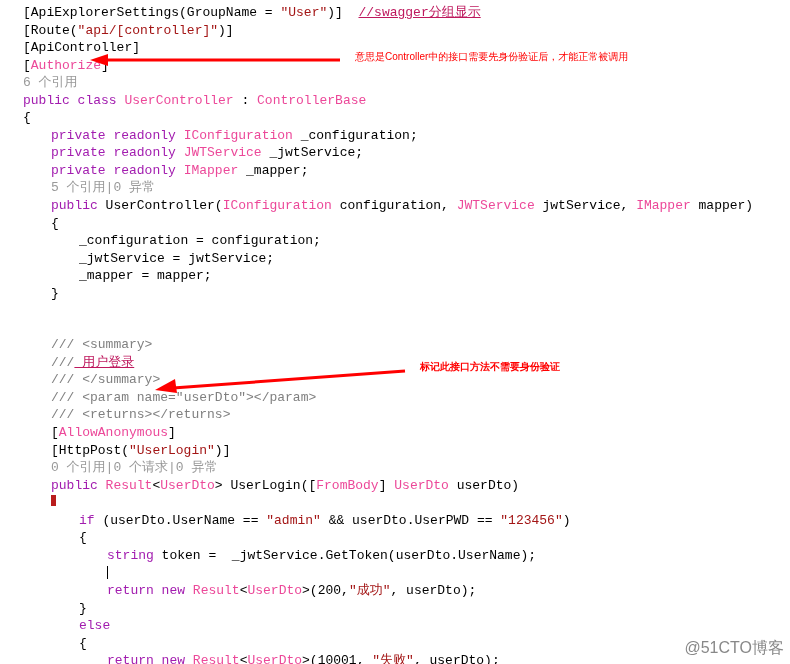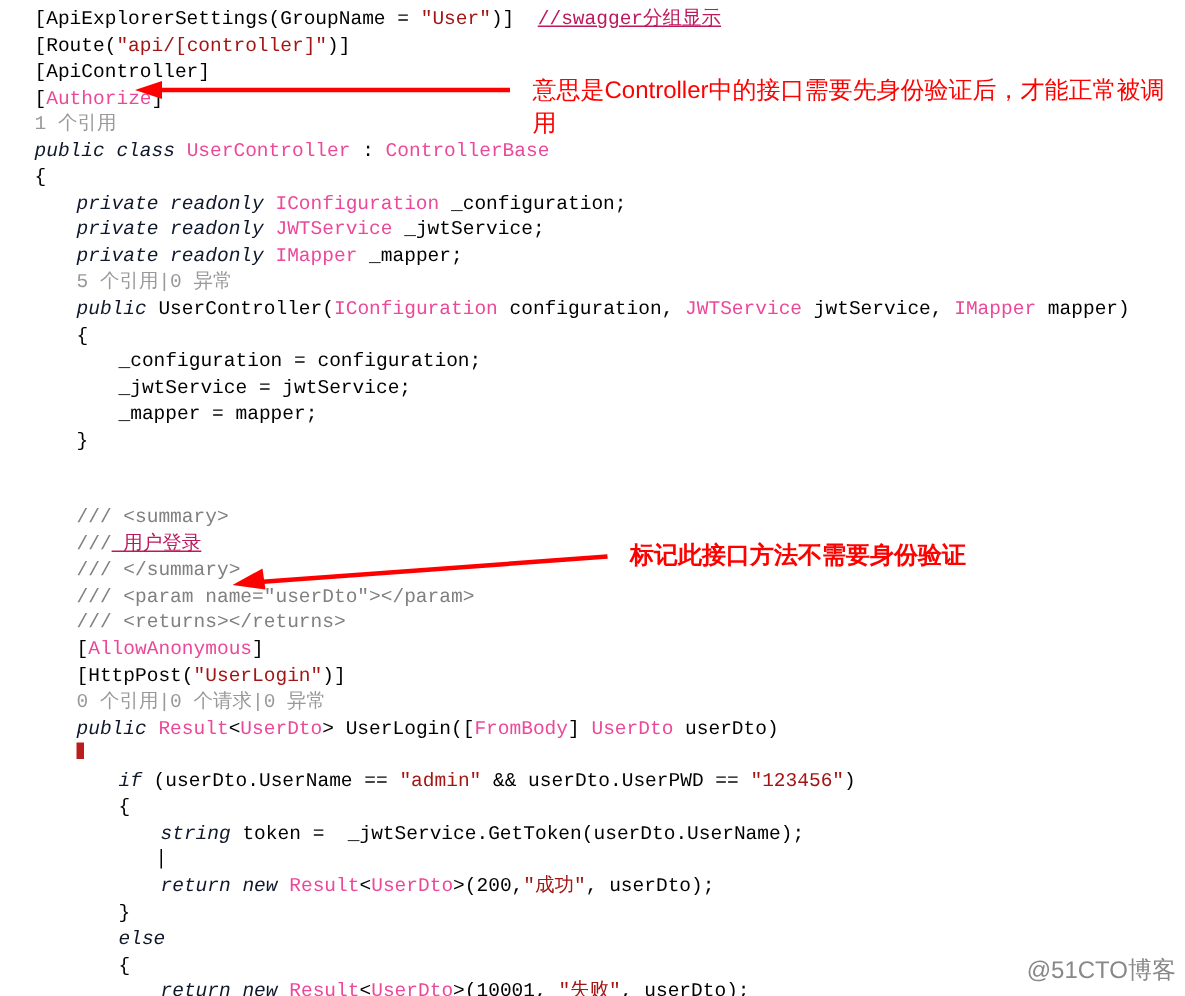--- a/index.html
+++ b/index.html
@@ -12,57 +12,57 @@
       color: #000;
       position: relative;
       width: 790px;
       height: 664px;
     }
     .line { white-space: pre; }
     .p0 { padding-left: 15px; }
     .p1 { padding-left: 43px; }
     .p2 { padding-left: 71px; }
     .p3 { padding-left: 99px; }
-    .kw { color: #0f172a; font-style: italic; }
+    .kw { color: #a21caf; }
     .type { color: #ec4899; }
     .str { color: #a31515; }
     .cmt { color: #be185d; text-decoration: underline; }
     .xml { color: #808080; }
     .faded { color: #999; }
     .blank { height: 17px; }
     .marker {
       width: 5px; height: 11px; display: inline-block;
       background: #b91d1d; margin-left: 43px; margin-top: 1px;
     }
     .cursor {
       width: 1px; height: 13px; display: inline-block;
       background: #000; vertical-align: middle;
     }
     .anno {
       position: absolute;
       color: #ff0000;
       font-family: "Microsoft YaHei", sans-serif;
-      font-size: 16px;
+      font-size: 10px;
       pointer-events: none;
     }
     .arrow { position: absolute; pointer-events: none; }
     .watermark {
       position: absolute; right: 6px; bottom: 5px;
       color: #888; font-family: "Microsoft YaHei", sans-serif;
       font-size: 16px;
     }
   </style>
 </head>
 <body>
 
 <div class="line p0"><span>[ApiExplorerSettings(GroupName = </span><span class="str">"User"</span><span>)]  </span><span class="cmt">//swagger分组显示</span></div>
 <div class="line p0"><span>[Route(</span><span class="str">"api/[controller]"</span><span>)]</span></div>
 <div class="line p0"><span>[ApiController]</span></div>
 <div class="line p0"><span>[</span><span class="type">Authorize</span><span>]</span></div>
-<div class="line p0 faded"><span>1 个引用</span></div>
+<div class="line p0 faded"><span>6 个引用</span></div>
 <div class="line p0"><span class="kw">public</span><span class="kw"> class</span><span class="type"> UserController</span><span> : </span><span class="type">ControllerBase</span></div>
 <div class="line p0"><span>{</span></div>
 <div class="line p1"><span class="kw">private</span><span class="kw"> readonly</span><span class="type"> IConfiguration</span><span> _configuration;</span></div>
 <div class="line p1"><span class="kw">private</span><span class="kw"> readonly</span><span class="type"> JWTService</span><span> _jwtService;</span></div>
 <div class="line p1"><span class="kw">private</span><span class="kw"> readonly</span><span class="type"> IMapper</span><span> _mapper;</span></div>
 <div class="line p1 faded"><span>5 个引用|0 异常</span></div>
 <div class="line p1"><span class="kw">public</span><span> UserController</span><span>(</span><span class="type">IConfiguration</span><span> configuration, </span><span class="type">JWTService</span><span> jwtService, </span><span class="type">IMapper</span><span> mapper)</span></div>
 <div class="line p1"><span>{</span></div>
 <div class="line p2"><span>_configuration = configuration;</span></div>
 <div class="line p2"><span>_jwtService = jwtService;</span></div>

